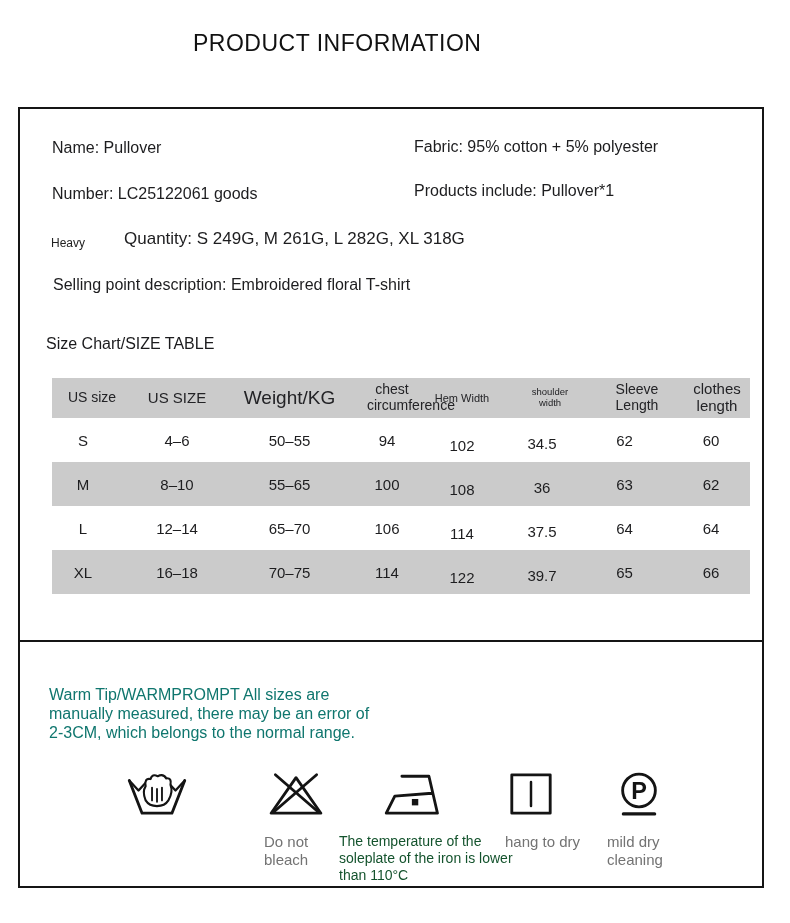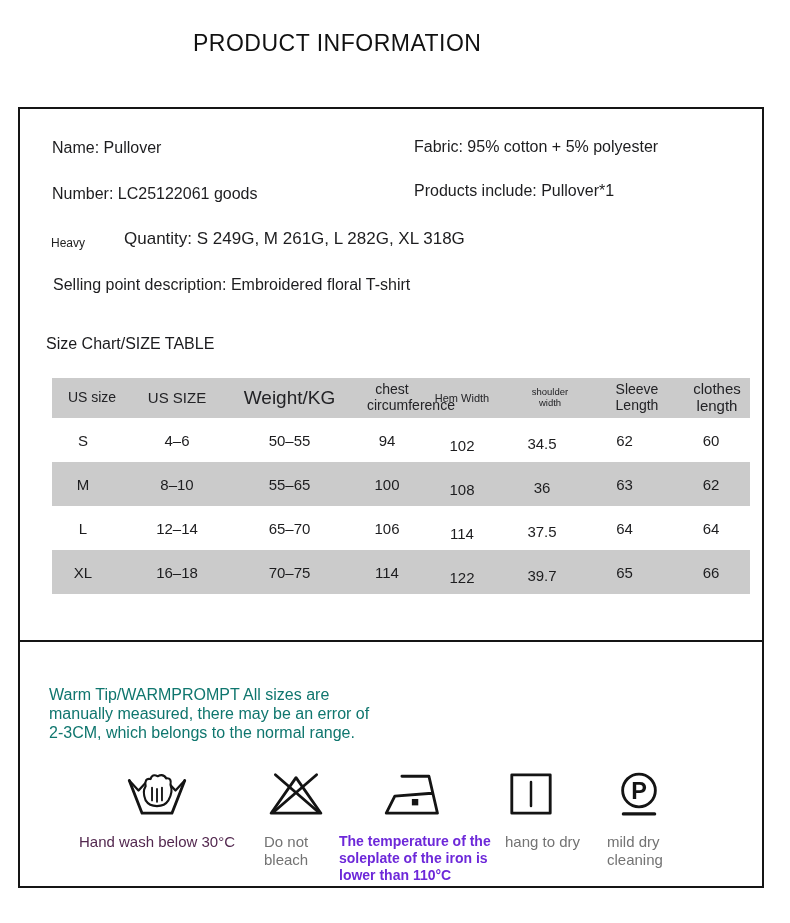--- a/index.html
+++ b/index.html
@@ -62,21 +62,21 @@
 
   .care-item { position: absolute; top: 656px; }
   .care-item svg { display: block; }
   .care-label { margin-top: 10px; font-size: 15px; line-height: 18px; color: #737373; }
   .care-1 { left: 22px;  width: 230px; }
   .care-1 svg { margin-left: 83px; }
   .care-1 .care-label { text-align: center; color: #53284f; }
   .care-2 { left: 244px; width: 90px; }
   .care-3 { left: 319px; width: 180px; }
   .care-3 svg { margin-left: 43px; }
-  .care-3 .care-label { font-size: 14px; line-height: 17px; color: #6d28d9; font-weight: bold; }
+  .care-3 .care-label { font-size: 14px; line-height: 17px; color: #14532d; }
   .care-4 { left: 479px; width: 90px; }
   .care-4 .care-label { margin-left: 6px; }
   .care-5 { left: 587px; width: 110px; }
 
   .ic { stroke: #141414; fill: none; stroke-linecap: round; stroke-linejoin: round; }
 </style>
 </head>
 <body>
 
 <div class="page-title">PRODUCT INFORMATION</div>
@@ -188,21 +188,20 @@
 
   <div class="warm-tip">Warm Tip/WARMPROMPT All sizes are manually measured, there may be an error of 2-3CM, which belongs to the normal range.</div>
 
   <div class="care-item care-1">
     <svg width="64" height="58" viewBox="0 0 90 70">
       <path class="ic" stroke-width="4" d="M6,16 L24,62 L66,62 L84,16"></path>
       <path class="ic" stroke-width="3.2" d="M6,16 L19,30 L32,16 L45,30 L58,16 L71,30 L84,16"></path>
       <path d="M29,44 Q24,32 29,24 Q27,12 36,14 Q38,6 46,10 Q54,6 58,13 Q66,12 64,22 Q68,32 61,44 Q56,52 45,52 Q34,52 29,44 Z" fill="#ffffff" stroke="#141414" stroke-width="3" stroke-linejoin="round"></path>
       <path class="ic" stroke-width="2.6" d="M38,26 V44 M45,28 V46 M52,26 V44"></path>
     </svg>
-    <div class="care-label">Hand wash below 30°C</div>
   </div>
 
   <div class="care-item care-2">
     <svg width="64" height="58" viewBox="0 0 90 70">
       <path class="ic" stroke-width="4" d="M45,12 L10,62 L80,62 Z"></path>
       <path class="ic" stroke-width="4" d="M16,8 L76,60 M74,8 L14,60"></path>
     </svg>
     <div class="care-label">Do not bleach</div>
   </div>
 

